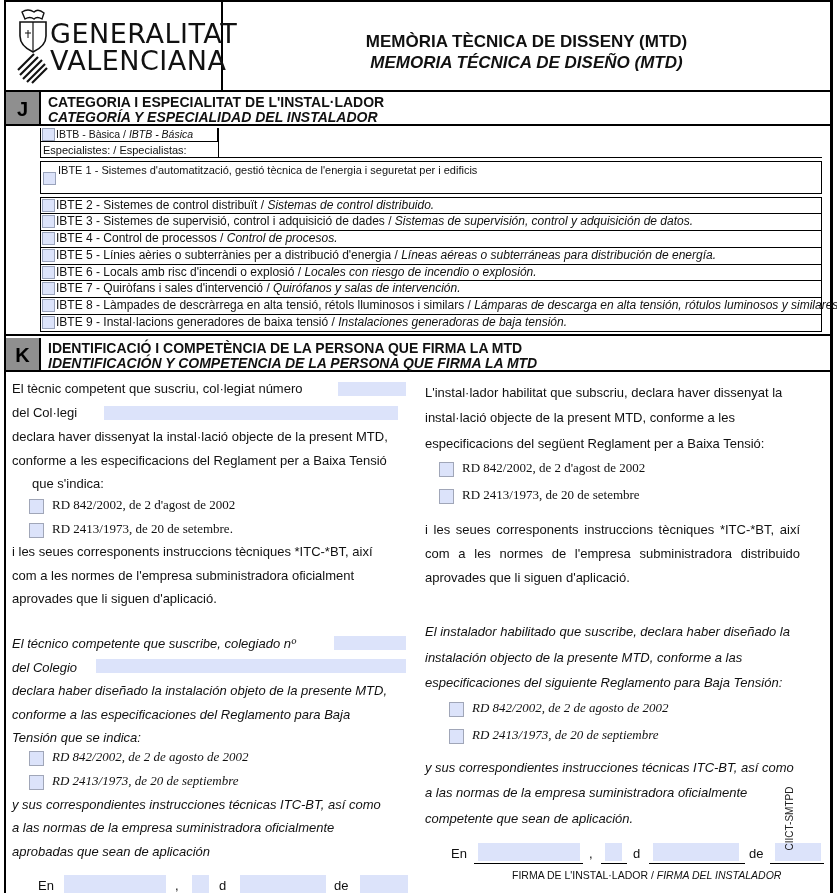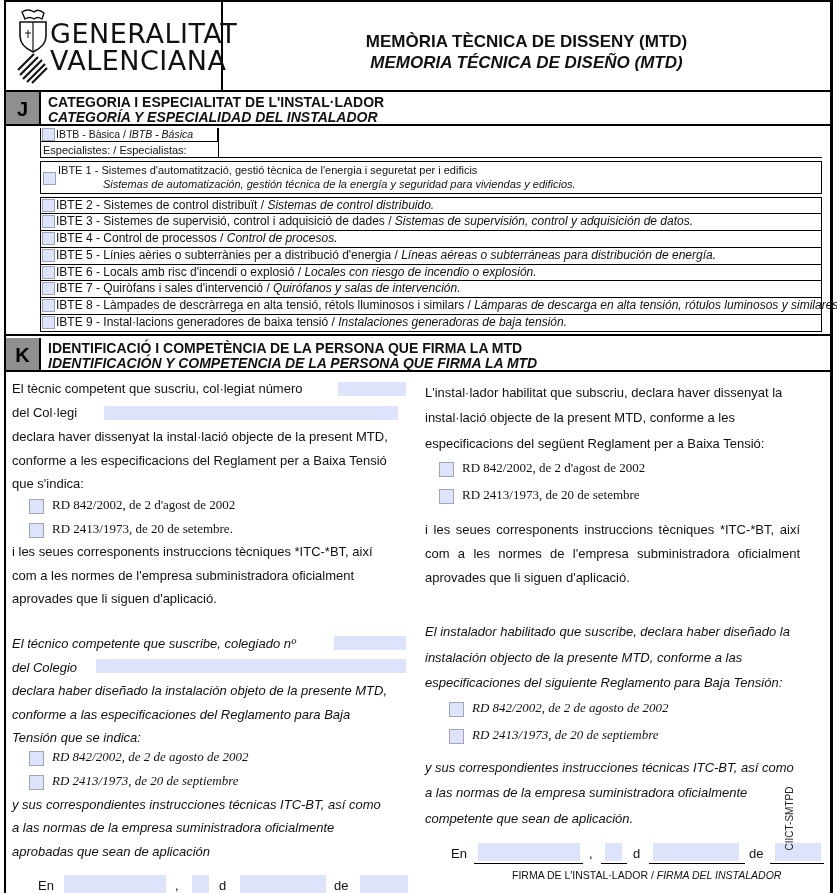--- a/index.html
+++ b/index.html
@@ -105,21 +105,20 @@
       <span class="cb-sm" style="position:absolute;left:1px;top:0;"></span>
       <span>IBTB - Bàsica / </span><span class="es">IBTB  - Básica</span>
     </div>
     <div class="j-spec-row">
       <span>Especialistes: / Especialistas:</span>
       <span class="divider"></span>
     </div>
     <div class="ibte1">
       <span class="cb cb-sm"></span>
       <div class="t1">IBTE 1 - Sistemes d'automatització, gestió tècnica de l'energia i seguretat per  i edificis</div>
-      <div class="t2">Sistemas de automatización, gestión técnica de la energía y seguridad para viviendas y edificios.</div>
     </div>
     <div class="ibte-list">
       <div class="ibte-row"><span class="cb cb-sm"></span><span>IBTE 2 - Sistemes de control distribuït / </span><span class="es">Sistemas de control distribuido.</span></div>
       <div class="ibte-row"><span class="cb cb-sm"></span><span>IBTE 3 - Sistemes de supervisió, control i adquisició de dades / </span><span class="es">Sistemas de supervisión, control y adquisición de datos.</span></div>
       <div class="ibte-row"><span class="cb cb-sm"></span><span>IBTE 4 - Control de processos / </span><span class="es">Control de procesos.</span></div>
       <div class="ibte-row"><span class="cb cb-sm"></span><span>IBTE 5 - Línies aèries o subterrànies per a distribució d'energia / </span><span class="es">Líneas aéreas o subterráneas para distribución de energía.</span></div>
       <div class="ibte-row"><span class="cb cb-sm"></span><span>IBTE 6 - Locals amb risc d'incendi o explosió / </span><span class="es">Locales con riesgo de incendio o explosión.</span></div>
       <div class="ibte-row"><span class="cb cb-sm"></span><span>IBTE 7 - Quiròfans i sales d'intervenció / </span><span class="es">Quirófanos y salas de intervención.</span></div>
       <div class="ibte-row"><span class="cb cb-sm"></span><span>IBTE 8 - Làmpades de descràrrega en alta tensió, rétols lluminosos i similars / </span><span class="es">Lámparas de descarga en alta tensión, rótulos luminosos y similares.</span></div>
       <div class="ibte-row"><span class="cb cb-sm"></span><span>IBTE 9 -  Instal·lacions generadores de baixa tensió / </span><span class="es">Instalaciones generadoras de baja tensión.</span></div>
@@ -134,21 +133,21 @@
 
   <div class="k-body">
 
     <div class="col col-left">
       <div class="line" style="top:9px;">El tècnic competent que suscriu, col·legiat número</div>
       <div class="field" style="left:326px;top:10px;width:68px;"></div>
       <div class="line" style="top:33px;">del Col·legi</div>
       <div class="field" style="left:92px;top:34px;width:294px;"></div>
       <div class="line" style="top:57px;">declara haver dissenyat la instal·lació objecte de la present MTD,</div>
       <div class="line" style="top:81px;">conforme a les especificacions del Reglament per a Baixa Tensió</div>
-      <div class="line" style="top:104px;">que s'indica:</div>
+      <div class="line" style="top:104px;margin-left:20px;">que s'indica:</div>
       <div class="cbline" style="left:17px;top:125px;"><span class="cb-md"></span><span>RD 842/2002, de 2 d'agost de 2002</span></div>
       <div class="cbline" style="left:17px;top:149px;"><span class="cb-md"></span><span>RD 2413/1973, de 20 de setembre.</span></div>
       <div class="line" style="top:172px;">i les seues corresponents instruccions tècniques *ITC-*BT, així</div>
       <div class="line" style="top:196px;">com a les normes de l'empresa subministradora oficialment</div>
       <div class="line" style="top:219px;">aprovades que li siguen d'aplicació.</div>
 
       <div class="line it" style="top:264px;">El técnico competente que suscribe, colegiado nº</div>
       <div class="field" style="left:322px;top:264px;width:72px;"></div>
       <div class="line it" style="top:288px;">del Colegio</div>
       <div class="field" style="left:84px;top:287px;width:310px;"></div>
@@ -176,21 +175,21 @@
 
       </div>
     </div>
 
     <div class="col col-right">
       <div class="line" style="top:13px;">L'instal·lador habilitat que subscriu, declara haver dissenyat la</div>
       <div class="line" style="top:38px;">instal·lació objecte de la present MTD, conforme a les</div>
       <div class="line" style="top:64px;">especificacions del següent Reglament per a Baixa Tensió:</div>
       <div class="cbline" style="left:14px;top:88px;"><span class="cb-md"></span><span>RD 842/2002, de 2 d'agost de 2002</span></div>
       <div class="cbline" style="left:14px;top:115px;"><span class="cb-md"></span><span>RD 2413/1973, de 20 de setembre</span></div>
-      <div class="just" style="top:146px;">i les seues corresponents instruccions tècniques *ITC-*BT, així com a les normes de l'empresa subministradora oficialment aprovades que li siguen d'aplicació.</div>
+      <div class="just" style="top:146px;">i les seues corresponents instruccions tècniques *ITC-*BT, així com a les normes de l'empresa subministradora distribuido aprovades que li siguen d'aplicació.</div>
 
       <div class="line it" style="top:252px;">El instalador habilitado que suscribe, declara haber diseñado la</div>
       <div class="line it" style="top:278px;">instalación objecto de la presente MTD, conforme a las</div>
       <div class="line it" style="top:303px;">especificaciones del siguiente Reglamento para Baja Tensión:</div>
       <div class="cbline it" style="left:24px;top:328px;"><span class="cb-md"></span><span>RD 842/2002, de 2 de agosto de 2002</span></div>
       <div class="cbline it" style="left:24px;top:355px;"><span class="cb-md"></span><span>RD 2413/1973, de 20 de septiembre</span></div>
       <div class="line it" style="top:388px;">y sus correspondientes instrucciones técnicas ITC-BT, así como</div>
       <div class="line it" style="top:413px;">a las normas de la empresa suministradora oficialmente</div>
       <div class="line it" style="top:439px;">competente que sean de aplicación.</div>
 

